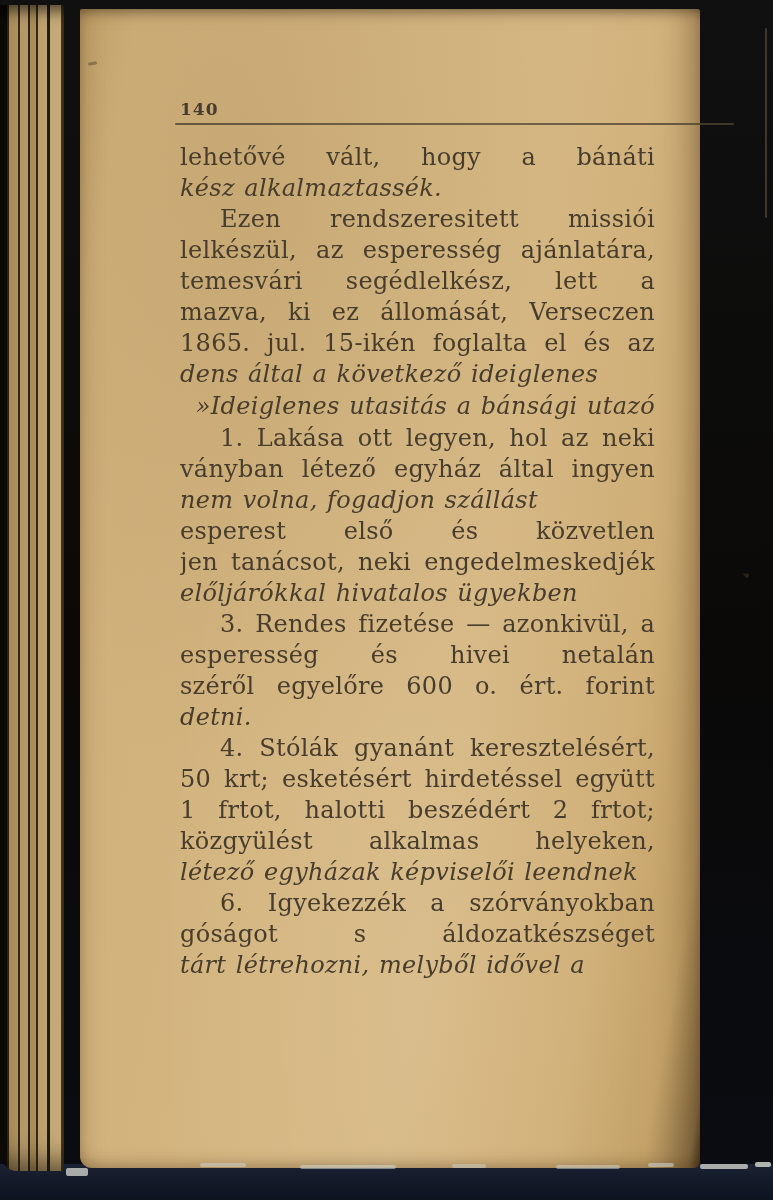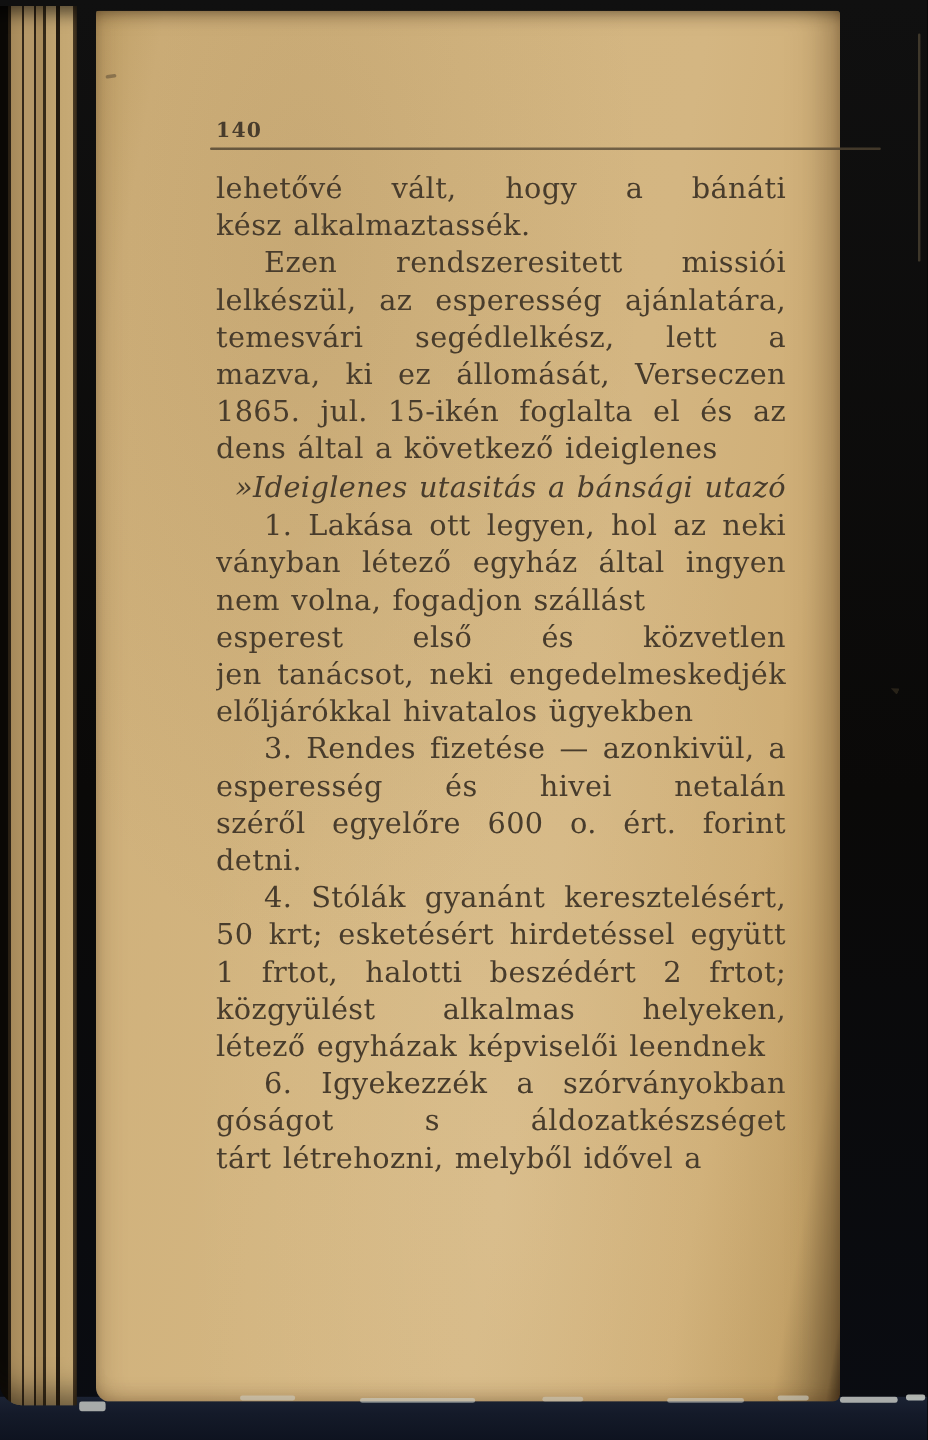--- a/index.html
+++ b/index.html
@@ -46,21 +46,21 @@
       inset 16px 0 26px -18px rgba(80,55,25,.40),
       inset -26px 0 34px -20px rgba(70,45,20,.50);
     margin-left: 16px;
   }
   .content{padding:89px 45px 0 100px;color:#483c2c;}
   .pagenum{font-size:17px;font-weight:bold;letter-spacing:1px;height:22px;line-height:22px;}
   .rule{height:2px;background:linear-gradient(90deg,#4e4230 0%,#5a4c37 55%,#4e4230 100%);opacity:.8;margin:3px 0 0 -5px;width:559px;border-radius:1px;}
   .body-text{margin-top:17px;font-size:24px;letter-spacing:.3px;word-spacing:1.5px;}
   .line{height:31px;line-height:31px;overflow:hidden;}
   .line.full{text-align:justify;text-align-last:justify;}
-  .line.last{text-align:left;}
+  .line.last{text-align:left;font-style:italic;}
   .line.indent{text-indent:40px;}
   .line.heading{text-align:right;margin:1px 0;}
   .line i{font-style:italic;}
   
   .scuff{position:absolute;background:#cdd0c9;border-radius:2px;opacity:.85;}
   .s1{left:200px;top:1163px;width:46px;height:4px;opacity:.55;}
   .s2{left:300px;top:1165px;width:96px;height:4px;opacity:.6;}
   .s3{left:452px;top:1164px;width:34px;height:4px;opacity:.5;}
   .s4{left:556px;top:1165px;width:64px;height:4px;opacity:.55;}
   .s5{left:648px;top:1163px;width:26px;height:4px;opacity:.6;}

